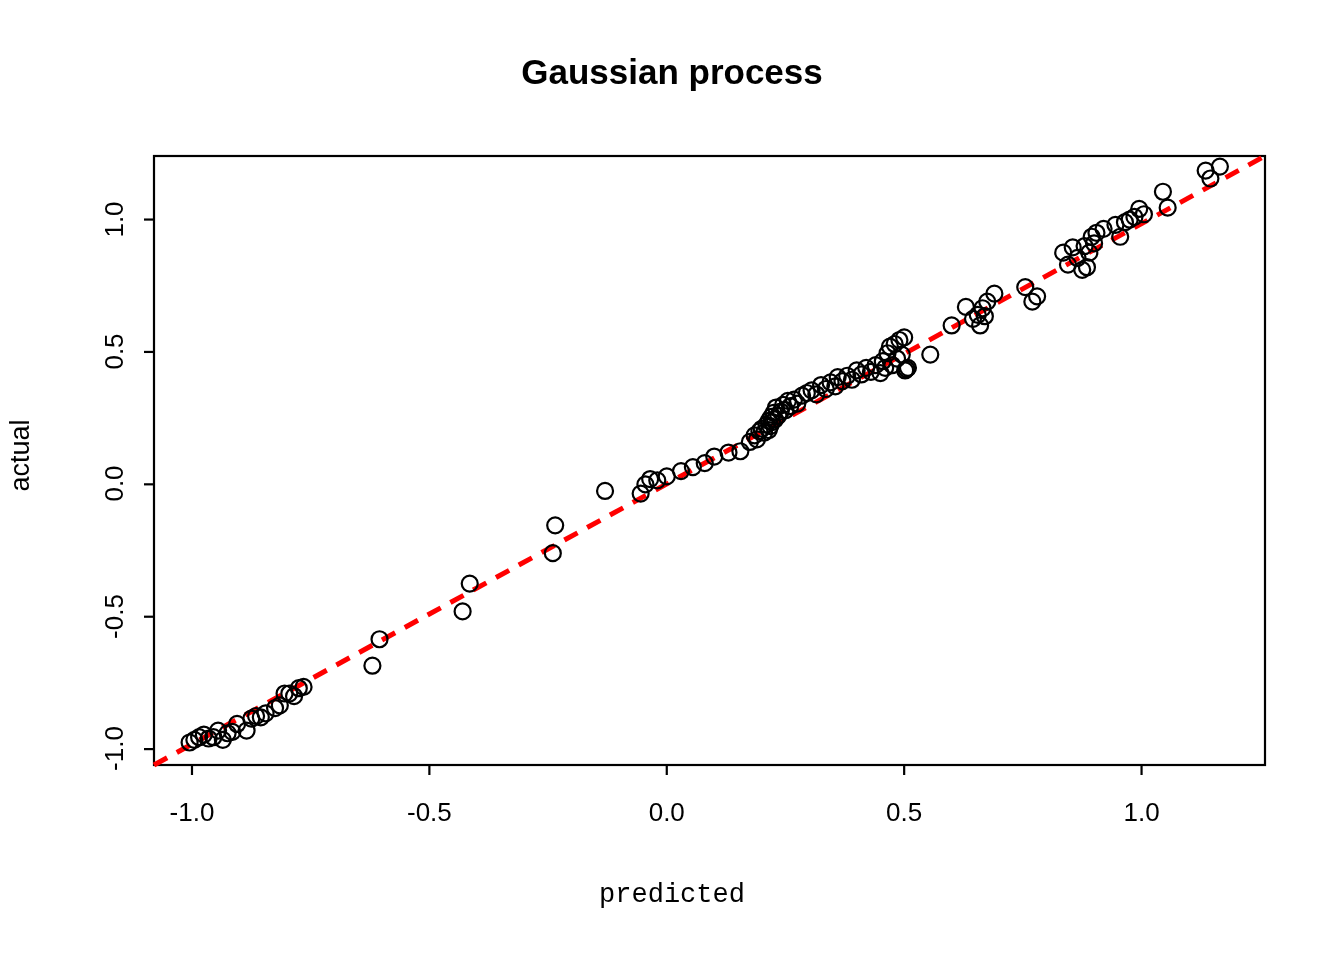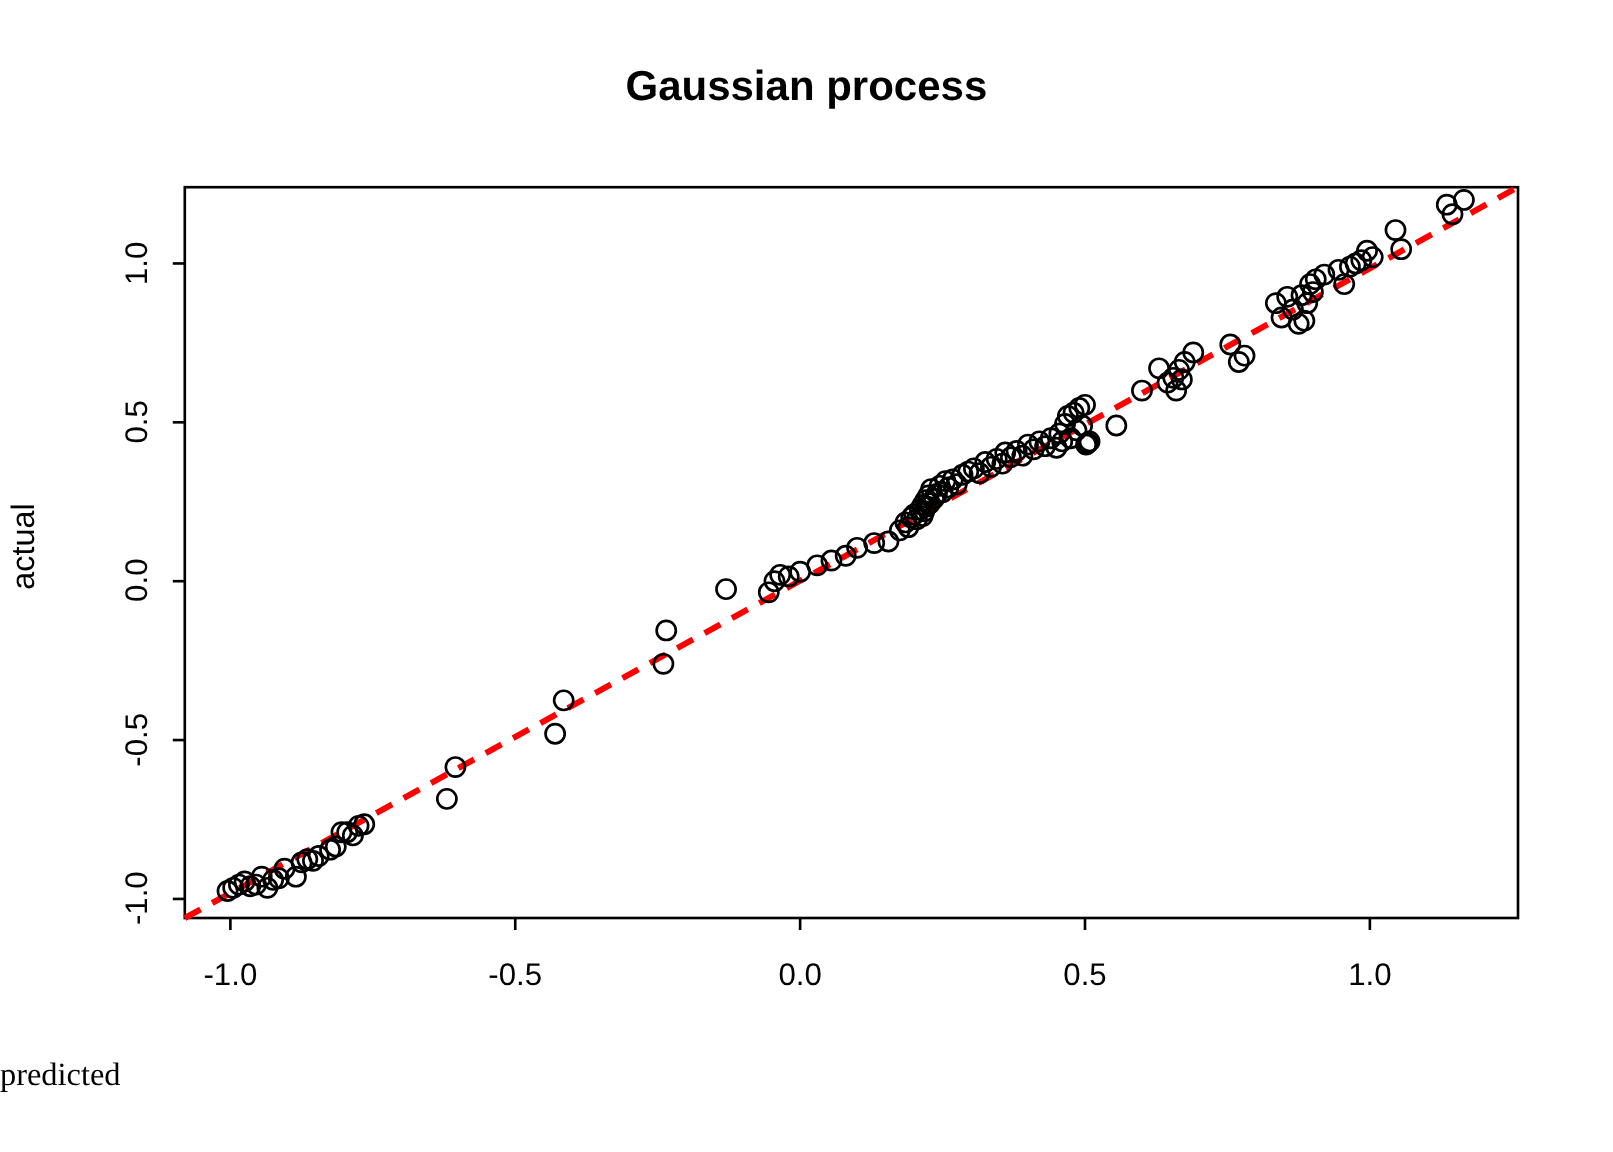--- a/index.html
+++ b/index.html
@@ -30,24 +30,24 @@
     font-weight: bold;
     color: #000000;
     letter-spacing: 0px;
     font-family: "Liberation Sans", sans-serif;
   }
   #xlabel {
     position: absolute;
     left: 0;
     top: 880px;
     width: 1344px;
-    text-align: left;
+    text-align: center;
     font-size: 27px;
     color: #000000;
-    font-family: Liberation Serif, serif;
+    font-family: Liberation Mono, monospace;
   }
   #ylabel {
     position: absolute;
     left: -40px;
     top: 440px;
     width: 120px;
     text-align: center;
     font-size: 27px;
     color: #000000;
     transform: rotate(-90deg);

